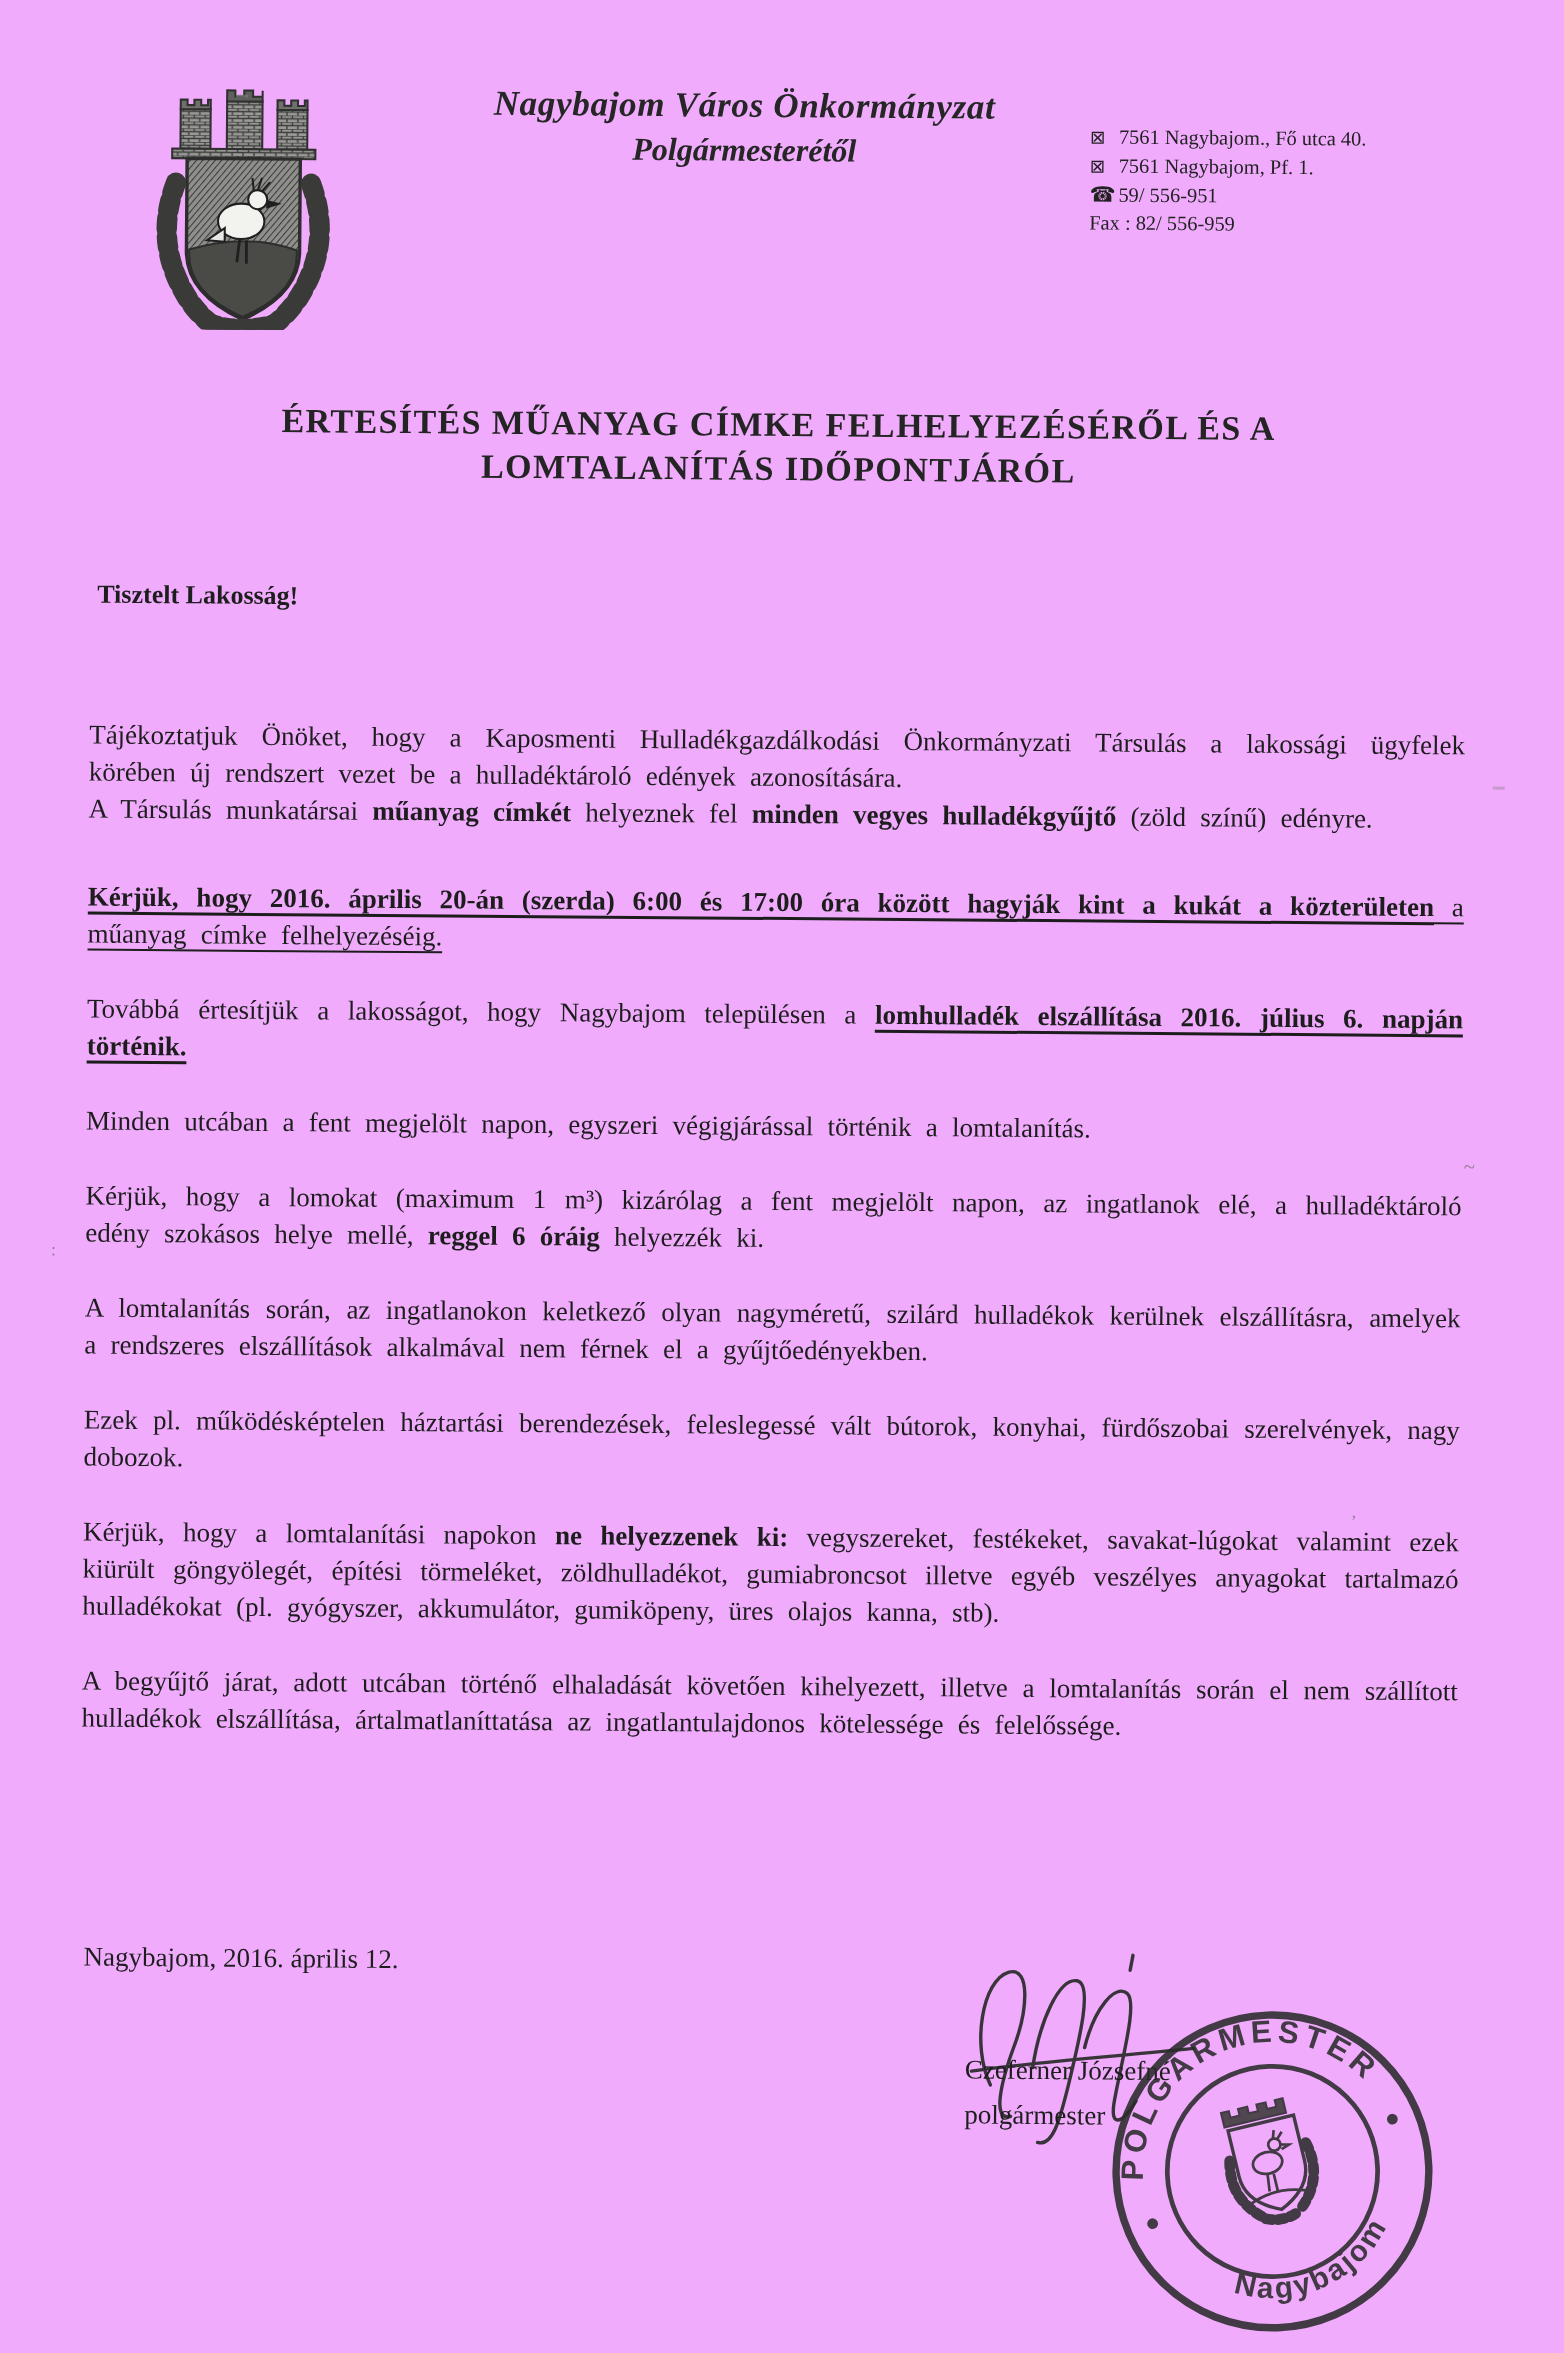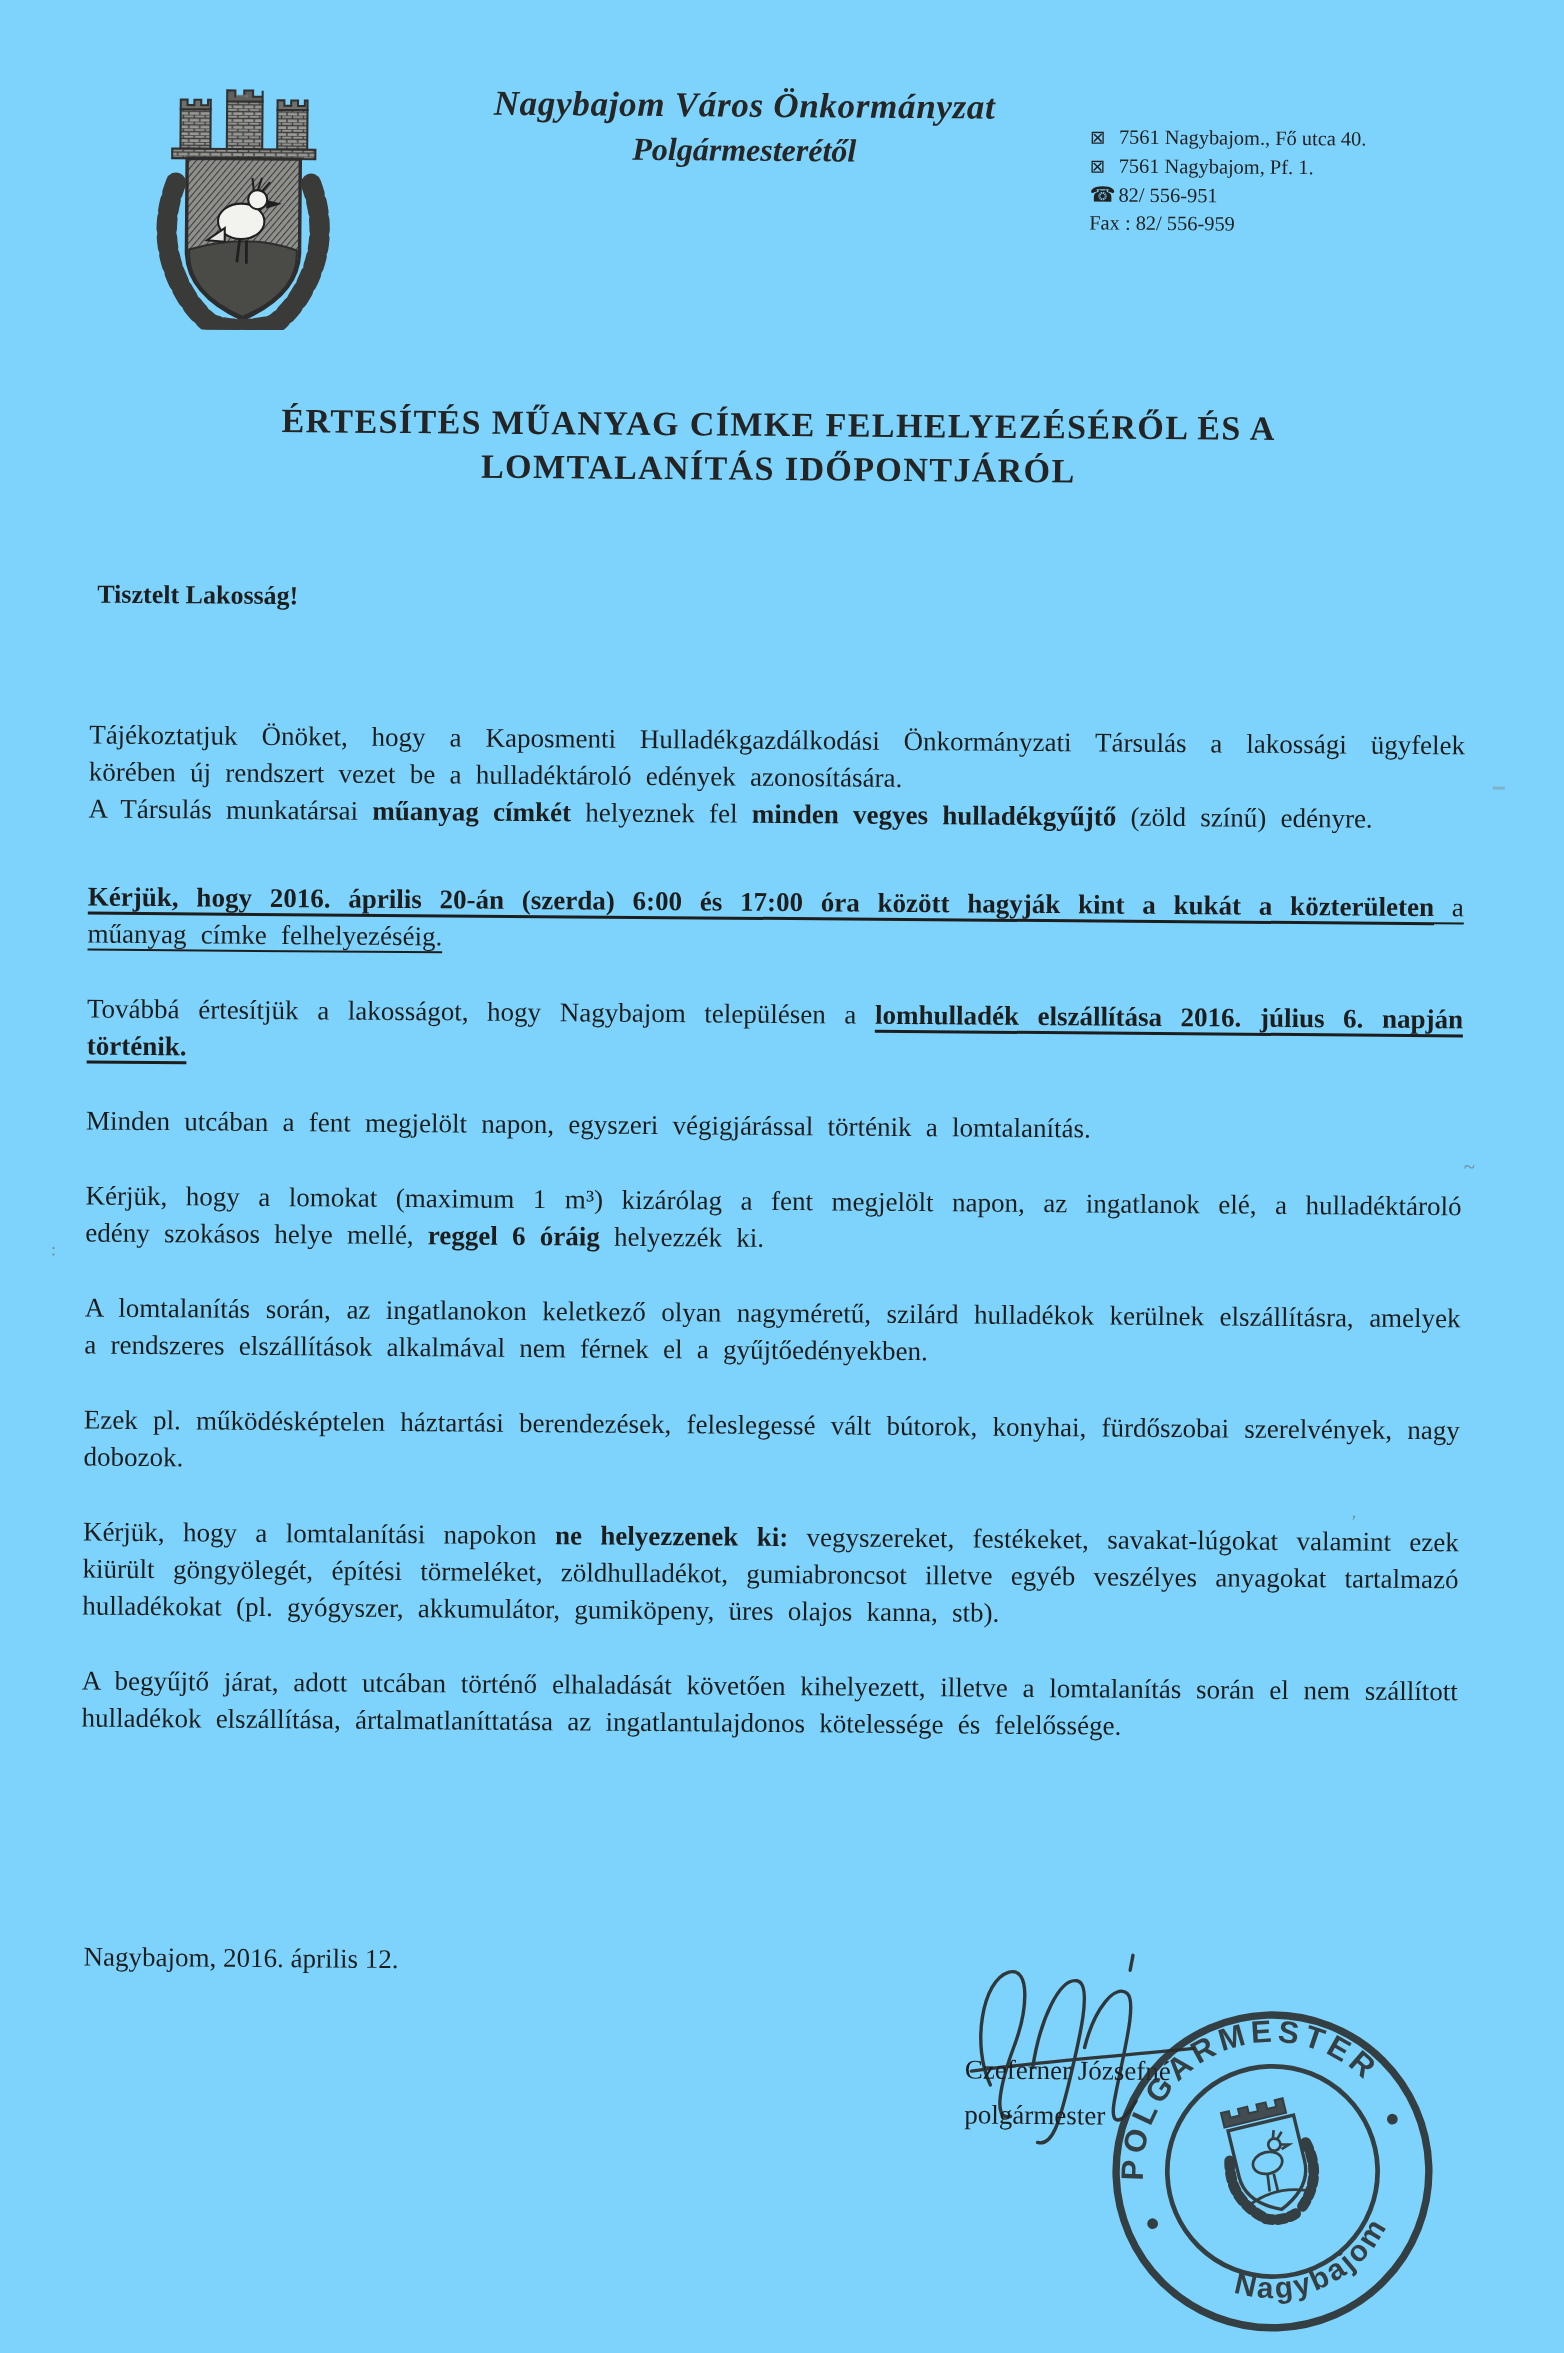--- a/index.html
+++ b/index.html
@@ -1,16 +1,16 @@
 <!DOCTYPE html>
 <html style="font-size:11px"><head>
 <meta charset="utf-8">
 <style>
   html,body{margin:0;padding:0;background:#fdfdfc;}
-  .page{position:relative;width:1564px;height:2354px;background:#7dd3fc;overflow:hidden;
+  .page{position:relative;width:1564px;height:2354px;background:#f0abfc;overflow:hidden;
         font-family:"Liberation Serif", serif;color:#1e1e1e;}
   .scan{position:absolute;inset:0;transform:rotate(0.45deg);transform-origin:782px 0;}
 
   
   .crest{position:absolute;left:146px;top:92px;width:198px;height:242px;}
   .org{position:absolute;left:354px;top:86px;width:783px;text-align:center;
        font-style:italic;font-weight:bold;color:#262626;}
   .org-line1{font-size:35px;letter-spacing:0.7px;}
   .org-line2{font-size:32px;margin-top:5.5px;}
   .addr{position:absolute;left:1091px;top:120px;font-size:20.4px;line-height:28px;color:#222;}
@@ -104,21 +104,21 @@
       <div class="addr-row">
         <span class="addr-icon">⊠</span>
         <span>7561 Nagybajom., Fő utca 40.</span>
       </div>
       <div class="addr-row">
         <span class="addr-icon">⊠</span>
         <span>7561 Nagybajom, Pf. 1.</span>
       </div>
       <div class="addr-row">
         <span class="addr-icon phone">☎</span>
-        <span>82/ 556-951</span>
+        <span>59/ 556-951</span>
       </div>
       <div class="addr-row">
         <span>Fax : 82/ 556-959</span>
       </div>
     </div>
 
     <div class="title">
       <div>ÉRTESÍTÉS MŰANYAG CÍMKE FELHELYEZÉSÉRŐL ÉS A</div>
       <div>LOMTALANÍTÁS IDŐPONTJÁRÓL</div>
     </div>

